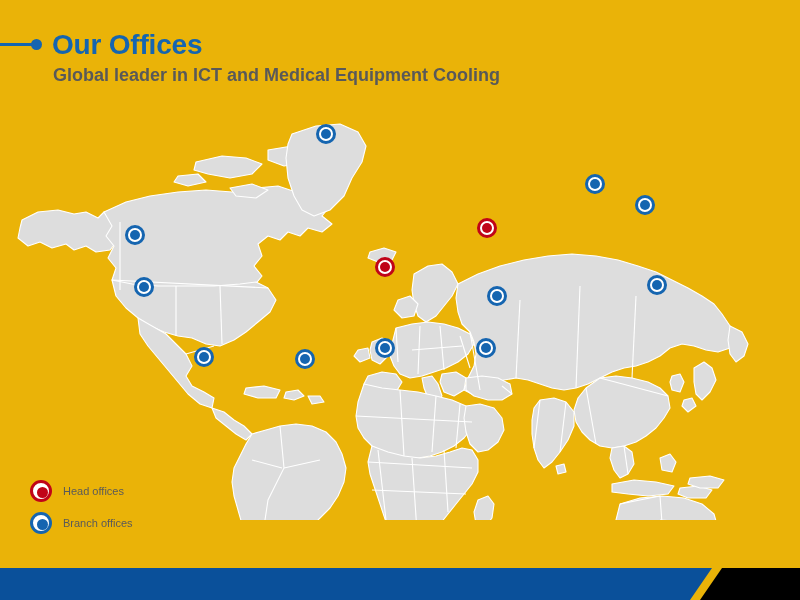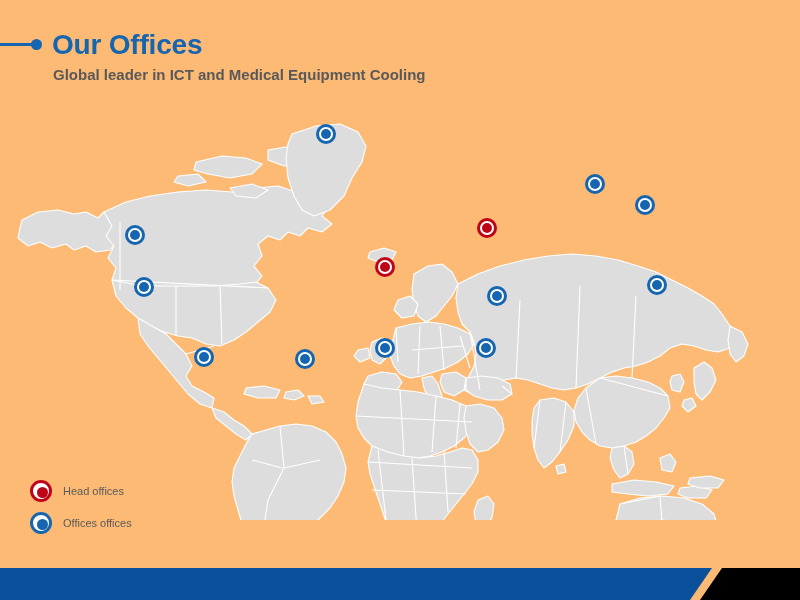--- a/index.html
+++ b/index.html
@@ -12,21 +12,21 @@
     background: #ffffff;
     font-family: "Liberation Sans", sans-serif;
     overflow: hidden;
     position: relative;
   }
   #slide {
     position: absolute;
     left: 0; top: 0;
     width: 800px;
     height: 600px;
-    background: #fdba74;
+    background: #eab308;
   }
 
   
   #header {
     position: absolute;
     left: 0; top: 0;
     width: 800px;
     height: 110px;
   }
   #title-accent {
@@ -54,21 +54,21 @@
     font-weight: bold;
     color: #1565b0;
     letter-spacing: -0.2px;
     line-height: 36px;
     white-space: nowrap;
   }
   #page-subtitle {
     position: absolute;
     left: 53px;
     top: 66px;
-    font-size: 15px;
+    font-size: 18px;
     font-weight: bold;
     color: #595959;
     line-height: 18px;
     white-space: nowrap;
   }
 
   
   #map-area {
     position: absolute;
     left: 0;
@@ -382,21 +382,21 @@
       <div class="legend-row">
         <span class="legend-swatch">
           <i></i>
         </span>
         <span class="legend-label">Head offices</span>
       </div>
       <div class="legend-row">
         <span class="legend-swatch branch">
           <i></i>
         </span>
-        <span class="legend-label">Offices offices</span>
+        <span class="legend-label">Branch offices</span>
       </div>
     </div>
 
   <div id="footer">
     <svg width="800" height="32" viewBox="0 0 800 32" xmlns="http://www.w3.org/2000/svg">
       <polygon id="footer-blue" points="0,0 712,0 690,32 0,32" fill="#0a509a"></polygon>
       <polygon id="footer-black" points="722,0 800,0 800,32 700,32" fill="#000000"></polygon>
     </svg>
   </div>
 

